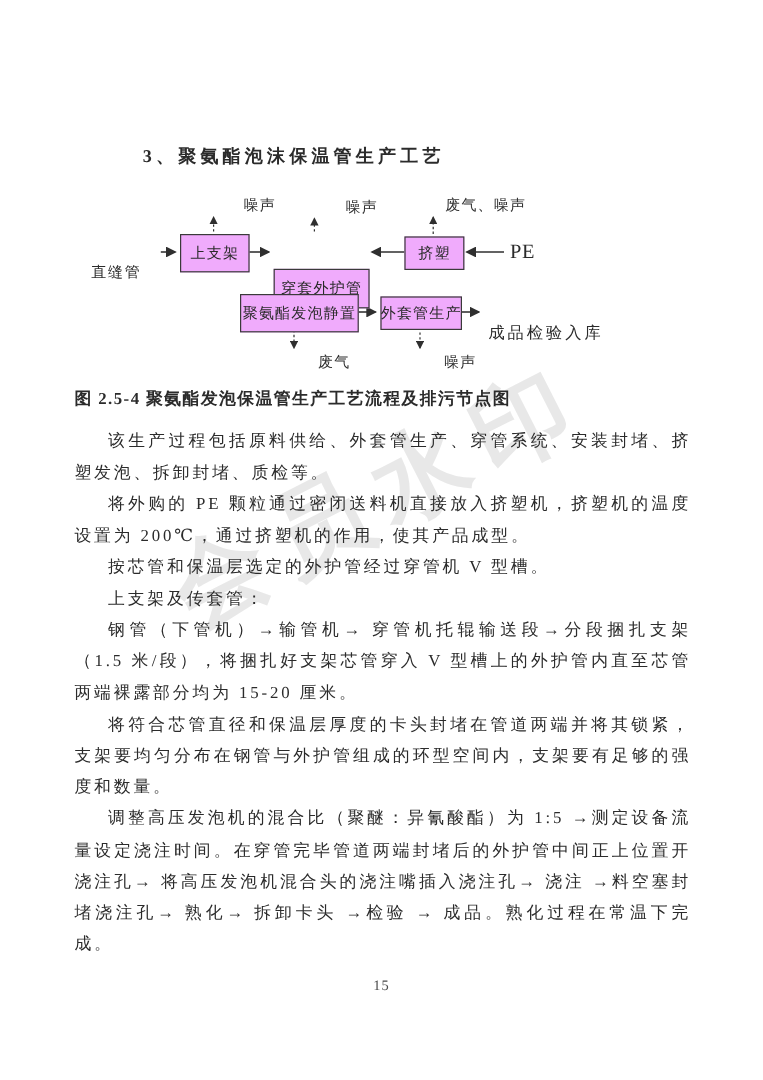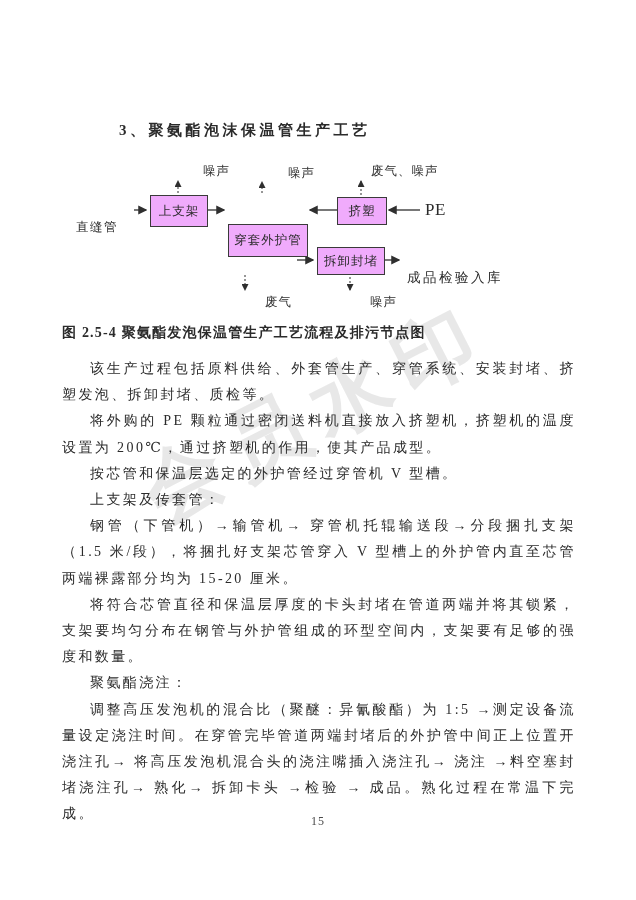--- a/index.html
+++ b/index.html
@@ -80,35 +80,35 @@
     <span class="fc-em" style="left:104px;top:3px;">噪声</span>
     <span class="fc-em" style="left:189px;top:5px;">噪声</span>
     <span class="fc-em" style="left:272px;top:3px;">废气、噪声</span>
 
     <span class="fc-label" style="left:16px;top:59px;">直缝管</span>
     <div class="fc-box" style="left:90px;top:35px;width:56px;height:30px;">上支架</div>
     <div class="fc-box" style="left:168px;top:24px;width:78px;height:31px;margin-top:40px;">穿套外护管</div>
     <div class="fc-box" style="left:277px;top:37px;width:48px;height:26px;">挤塑</div>
     <span class="fc-label fc-pe" style="left:365px;top:40px;">PE</span>
 
-    <div class="fc-box" style="left:257px;top:87px;width:66px;height:26px;">拆卸封堵</div>
+    <div class="fc-box" style="left:140px;top:85px;width:97px;height:30px;">聚氨酯发泡静置</div>
+    <div class="fc-box" style="left:257px;top:87px;width:66px;height:26px;">外套管生产</div>
     <span class="fc-label" style="left:347px;top:92px;letter-spacing:2.5px;font-size:13.5px;margin-top:17px;">成品检验入库</span>
 
     <span class="fc-em" style="left:166px;top:134px;">废气</span>
     <span class="fc-em" style="left:271px;top:134px;">噪声</span>
   </div>
 
   <p class="caption">图 2.5-4 聚氨酯发泡保温管生产工艺流程及排污节点图</p>
 
   <div class="body-text">
     <p>该生产过程包括原料供给、外套管生产、穿管系统、安装封堵、挤塑发泡、拆卸封堵、质检等。</p>
     <p>将外购的 PE 颗粒通过密闭送料机直接放入挤塑机，挤塑机的温度设置为 200℃，通过挤塑机的作用，使其产品成型。</p>
     <p>按芯管和保温层选定的外护管经过穿管机 V 型槽。</p>
     <p>上支架及传套管：</p>
     <p>钢管（下管机）→输管机→ 穿管机托辊输送段→分段捆扎支架（1.5 米/段），将捆扎好支架芯管穿入 V 型槽上的外护管内直至芯管两端裸露部分均为 15-20 厘米。</p>
     <p>将符合芯管直径和保温层厚度的卡头封堵在管道两端并将其锁紧，支架要均匀分布在钢管与外护管组成的环型空间内，支架要有足够的强度和数量。</p>
-    <p>聚氨酯浇注：</p>
     <p>调整高压发泡机的混合比（聚醚：异氰酸酯）为 1:5 →测定设备流量设定浇注时间。在穿管完毕管道两端封堵后的外护管中间正上位置开浇注孔→ 将高压发泡机混合头的浇注嘴插入浇注孔→ 浇注 →料空塞封堵浇注孔→ 熟化→ 拆卸卡头 →检验 → 成品。熟化过程在常温下完成。</p>
   </div>
 
   <div class="page-number">15</div>
 
 </div>
 
 </body></html>

